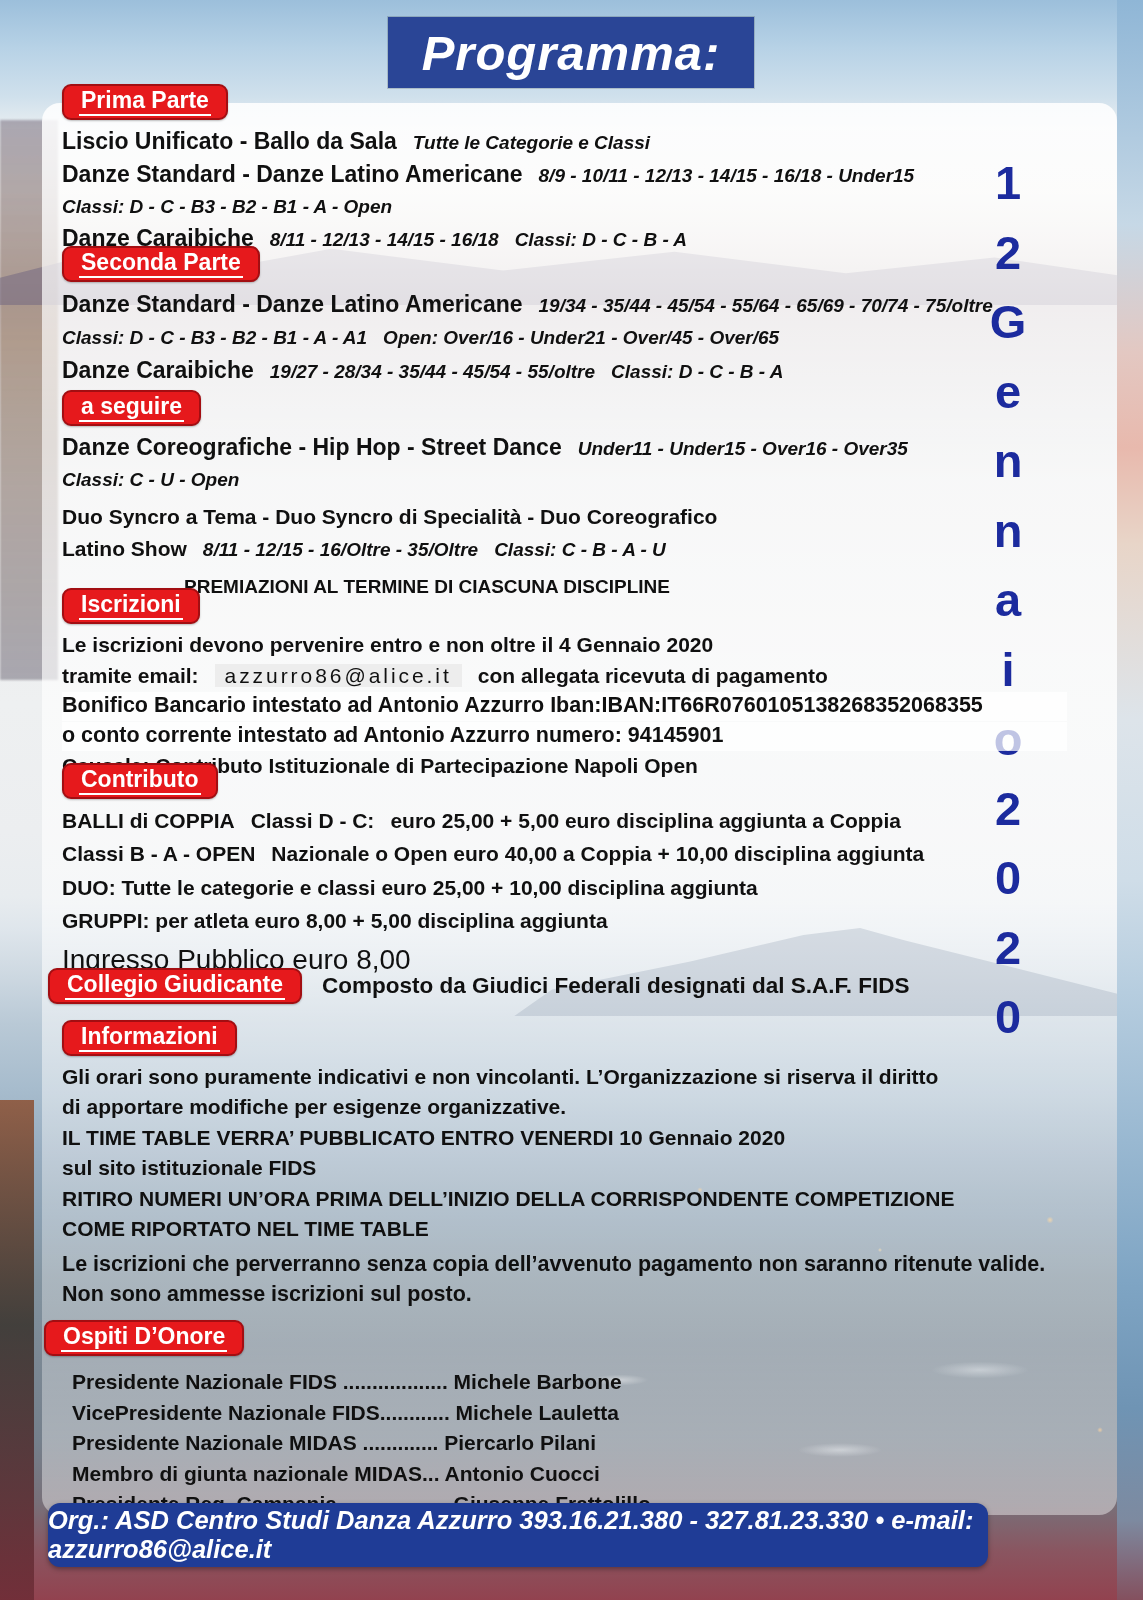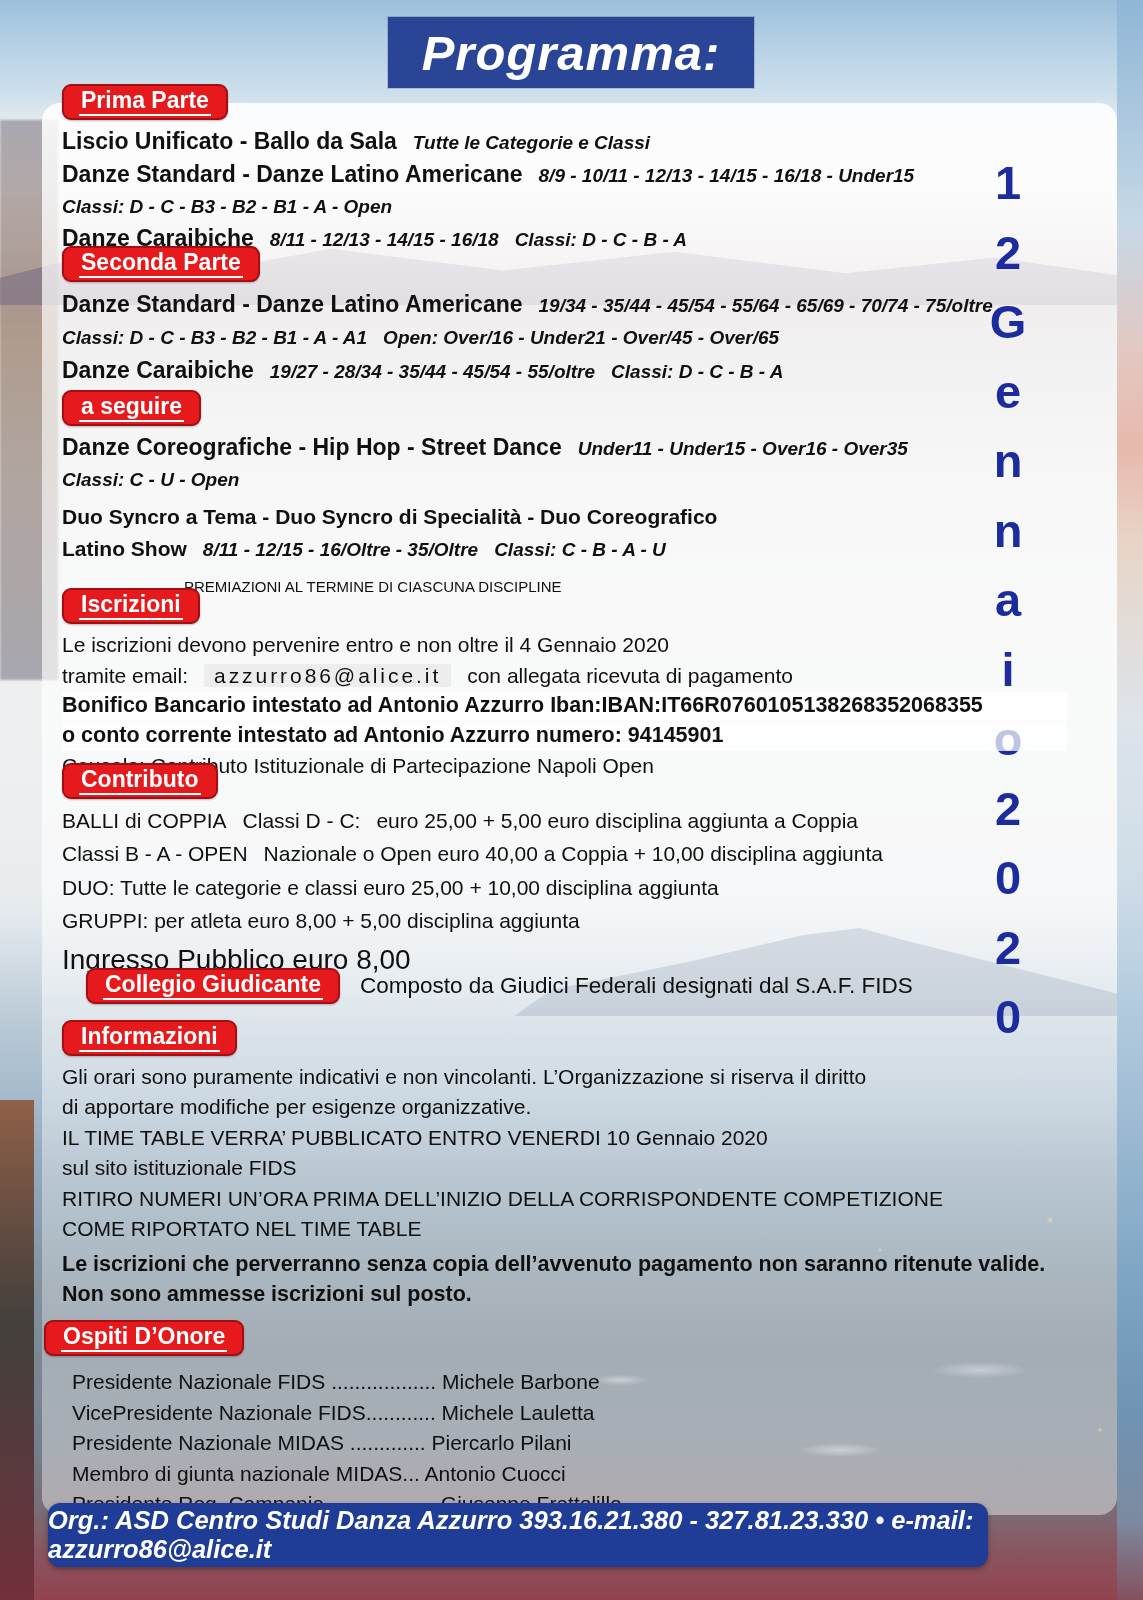--- a/index.html
+++ b/index.html
@@ -66,37 +66,37 @@
     box-shadow:0 1px 2px rgba(0,0,0,.25);white-space:nowrap;text-align:right;}
   .red-label span{border-bottom:2px solid #fff;padding:0 2px 1px 2px;}
   
   .section{position:absolute;left:62px;width:1048px;color:#101010;}
   .section .lines{margin-top:7px;}
   .line{line-height:29px;margin-bottom:1px;white-space:nowrap;}
   .line > span + span{margin-left:16px;}
   .seg-h{font-weight:bold;font-size:23px;}
   .seg-h2{font-weight:bold;font-size:21px;}
   .seg-v{font-style:italic;font-weight:bold;font-size:19px;}
-  .seg-n{font-size:21px;}
+  .seg-n{font-size:21px;font-weight:bold;}
   .seg-nb{font-weight:bold;font-size:21.5px;}
   .seg-big{font-size:28px;}
-  .seg-prem{font-weight:normal;font-size:15px;margin-top:20px;}
+  .seg-prem{font-weight:bold;font-size:19px;margin-top:20px;}
   .seg-email{font-size:21px;font-weight:500;letter-spacing:.14em;background:rgba(235,235,235,.9);padding:0 10px;}
   .line.bg{background:rgba(255,255,255,.72);width:1005px;}
   .line.indent-xl{padding-left:122px;}
   .line.mt{margin-top:7px;}
   #sec-prima{top:84px;}   #sec-prima .line{line-height:29.5px;}
   #sec-seconda{top:246px;} #sec-seconda .line{line-height:30px;}
   #sec-seguire{top:390px;}
   #sec-iscrizioni{top:588px;} #sec-iscrizioni .line{line-height:27.7px;}
   #sec-contributo{top:763px;} #sec-contributo .line{line-height:30.3px;}
   #sec-informazioni{top:1020px;} #sec-informazioni .line{line-height:27.4px;}
   #sec-ospiti{top:1320px;left:44px;} #sec-ospiti .line{line-height:27.5px;}
   #sec-ospiti .lines{margin-top:12px;padding-left:28px;}
-  #collegio-row{top:968px;left:48px;display:flex;align-items:center;gap:20px;color:#101010;margin-left:38px;}
+  #collegio-row{top:968px;left:48px;display:flex;align-items:center;gap:20px;color:#101010;}
   #collegio-row .seg-n{font-size:22.5px;}
   
   #footer-banner{left:48px;top:1503px;width:940px;height:64px;background:#1f3c96;border-radius:12px;
     display:flex;align-items:center;justify-content:center;box-shadow:0 2px 5px rgba(0,0,0,.35);}
   #footer-banner span{color:#fff;font-size:25.5px;font-weight:bold;font-style:italic;}
 </style>
 </head>
 <body>
 
 <div id="page">

